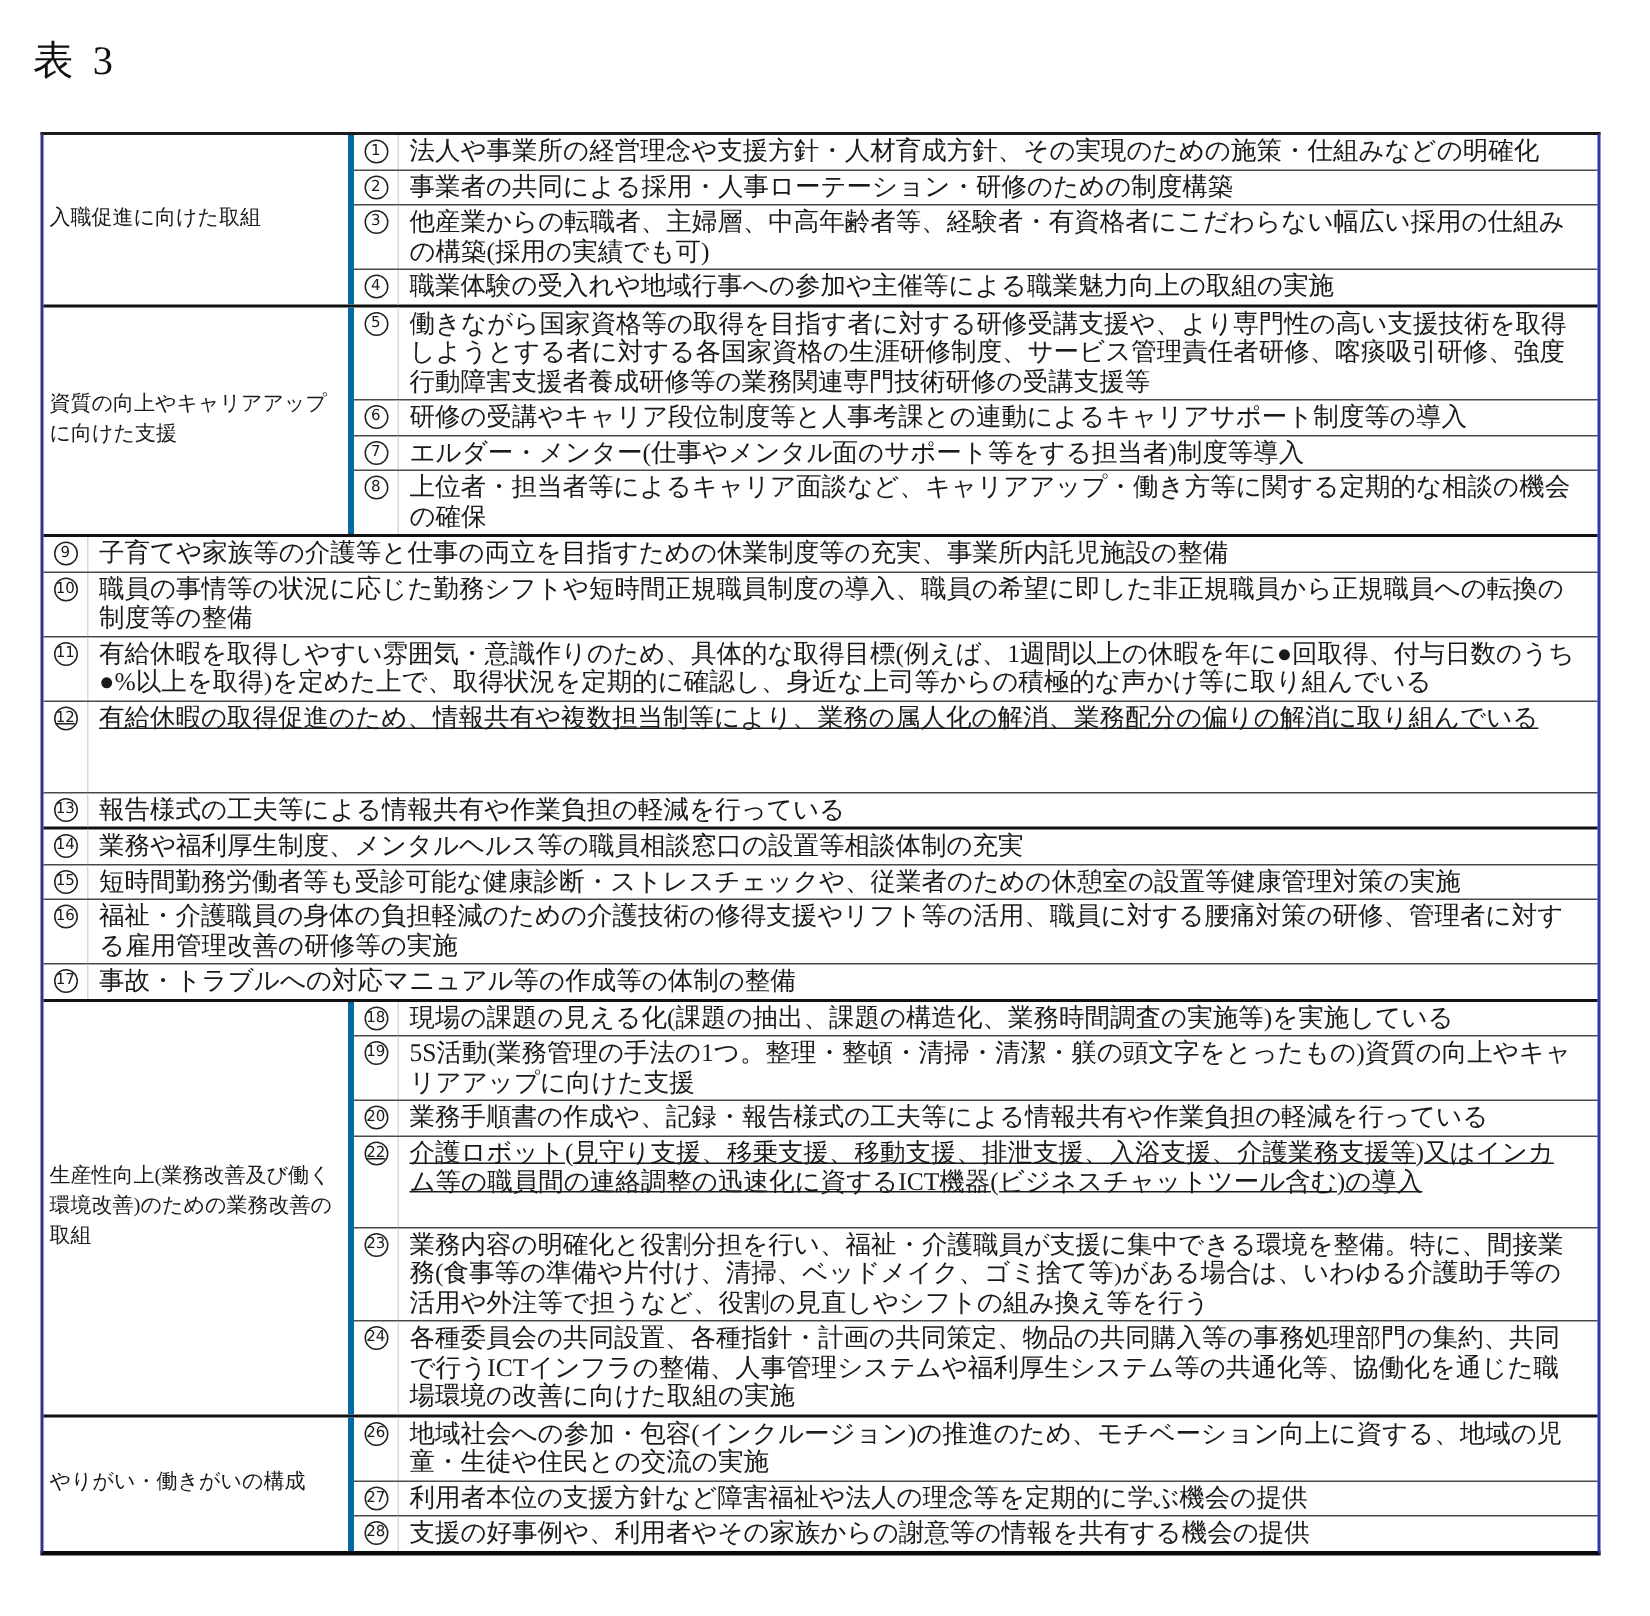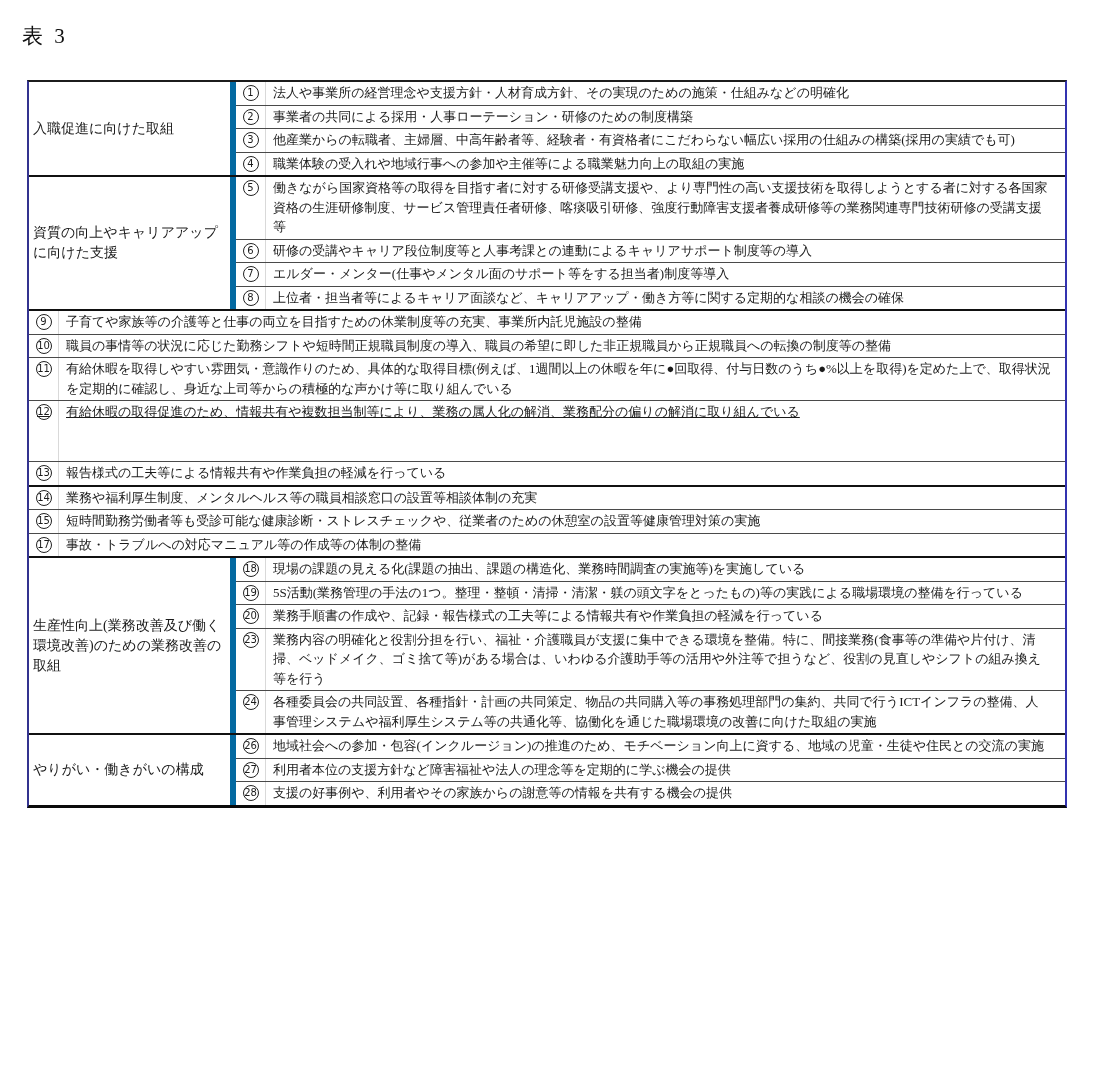--- a/index.html
+++ b/index.html
@@ -5,41 +5,41 @@
   html, body {
     margin: 0; padding: 0;
     background: #ffffff;
     width: 1100px;
     font-family: "Liberation Serif", "DejaVu Serif", serif;
     color: #1a1a1a;
   }
   .page { width: 1100px; min-height: 1077px; box-sizing: border-box; }
   .title {
     margin: 22px 0 0 22px;
-    font-size: 21px;
+    font-size: 27px;
     font-weight: normal;
     letter-spacing: 3px;
     color: #111;
   }
   .tbl {
     margin: 30px 33px 0 27px;
     width: 1040px;
     box-sizing: border-box;
     border-top: 2px solid #1c1c1c;
     border-bottom: 3px solid #0a0a0a;
     border-left: 2px solid #33338f;
     border-right: 2px solid #3333b0;
     background: #fff;
   }
   .group { display: flex; align-items: stretch; }
   .group + .group { border-top: 2px solid #111; }
   .cat {
     flex: 0 0 207px;
     box-sizing: border-box;
-    border-right: 6px solid #0369a1;
+    border-right: 4px solid #0369a1;
     display: flex;
     align-items: center;
     padding: 3px 4px;
     font-size: 14px;
     line-height: 20px;
   }
   .items { flex: 1 1 auto; display: flex; flex-direction: column; min-width: 0; }
   .item { display: flex; align-items: stretch; }
   .item + .item { border-top: 1px solid #4a4a4a; }
   .item.xh { min-height: 60px; text-decoration: underline; }
@@ -60,21 +60,21 @@
     font-family: "DejaVu Sans", "Liberation Sans", sans-serif;
     font-size: 10px;
     line-height: 14px;
     text-align: center;
     color: #1a1a1a;
   }
   .txt {
     flex: 1 1 auto;
     min-width: 0;
     padding: 1px 14px 2px 7px;
-    font-size: 13px;
+    font-size: 17px;
     line-height: 19.5px;
   }
 </style>
 </head>
 <body>
 
 <div class="page">
   <h1 class="title">表 3</h1>
 
   <div class="tbl">
@@ -183,47 +183,59 @@
           <div class="txt">業務や福利厚生制度、メンタルヘルス等の職員相談窓口の設置等相談体制の充実</div>
         </div>
         <div class="item">
           <div class="numcell">
               <span class="badge">15</span>
             </div>
           <div class="txt">短時間勤務労働者等も受診可能な健康診断・ストレスチェックや、従業者のための休憩室の設置等健康管理対策の実施</div>
         </div>
         <div class="item">
           <div class="numcell">
+              <span class="badge">16</span>
+            </div>
+          <div class="txt">福祉・介護職員の身体の負担軽減のための介護技術の修得支援やリフト等の活用、職員に対する腰痛対策の研修、管理者に対する雇用管理改善の研修等の実施</div>
+        </div>
+        <div class="item">
+          <div class="numcell">
               <span class="badge">17</span>
             </div>
           <div class="txt">事故・トラブルへの対応マニュアル等の作成等の体制の整備</div>
         </div>
       </div>
     </section>
 
     <section class="group">
       <div class="cat">生産性向上(業務改善及び働く環境改善)のための業務改善の取組</div>
       <div class="items">
         <div class="item">
           <div class="numcell">
               <span class="badge">18</span>
             </div>
           <div class="txt">現場の課題の見える化(課題の抽出、課題の構造化、業務時間調査の実施等)を実施している</div>
         </div>
         <div class="item">
           <div class="numcell">
               <span class="badge">19</span>
             </div>
-          <div class="txt">5S活動(業務管理の手法の1つ。整理・整頓・清掃・清潔・躾の頭文字をとったもの)等の実践による職場環境の整備を行っている</div>
+          <div class="txt">5S活動(業務管理の手法の1つ。整理・整頓・清掃・清潔・躾の頭文字をとったもの)資質の向上やキャリアアップに向けた支援</div>
         </div>
         <div class="item">
           <div class="numcell">
               <span class="badge">20</span>
             </div>
           <div class="txt">業務手順書の作成や、記録・報告様式の工夫等による情報共有や作業負担の軽減を行っている</div>
+        </div>
+        <div class="item xh">
+          <div class="numcell">
+              <span class="badge">22</span>
+            </div>
+          <div class="txt">介護ロボット(見守り支援、移乗支援、移動支援、排泄支援、入浴支援、介護業務支援等)又はインカム等の職員間の連絡調整の迅速化に資するICT機器(ビジネスチャットツール含む)の導入</div>
         </div>
         <div class="item">
           <div class="numcell">
               <span class="badge">23</span>
             </div>
           <div class="txt">業務内容の明確化と役割分担を行い、福祉・介護職員が支援に集中できる環境を整備。特に、間接業務(食事等の準備や片付け、清掃、ベッドメイク、ゴミ捨て等)がある場合は、いわゆる介護助手等の活用や外注等で担うなど、役割の見直しやシフトの組み換え等を行う</div>
         </div>
         <div class="item">
           <div class="numcell">
               <span class="badge">24</span>

